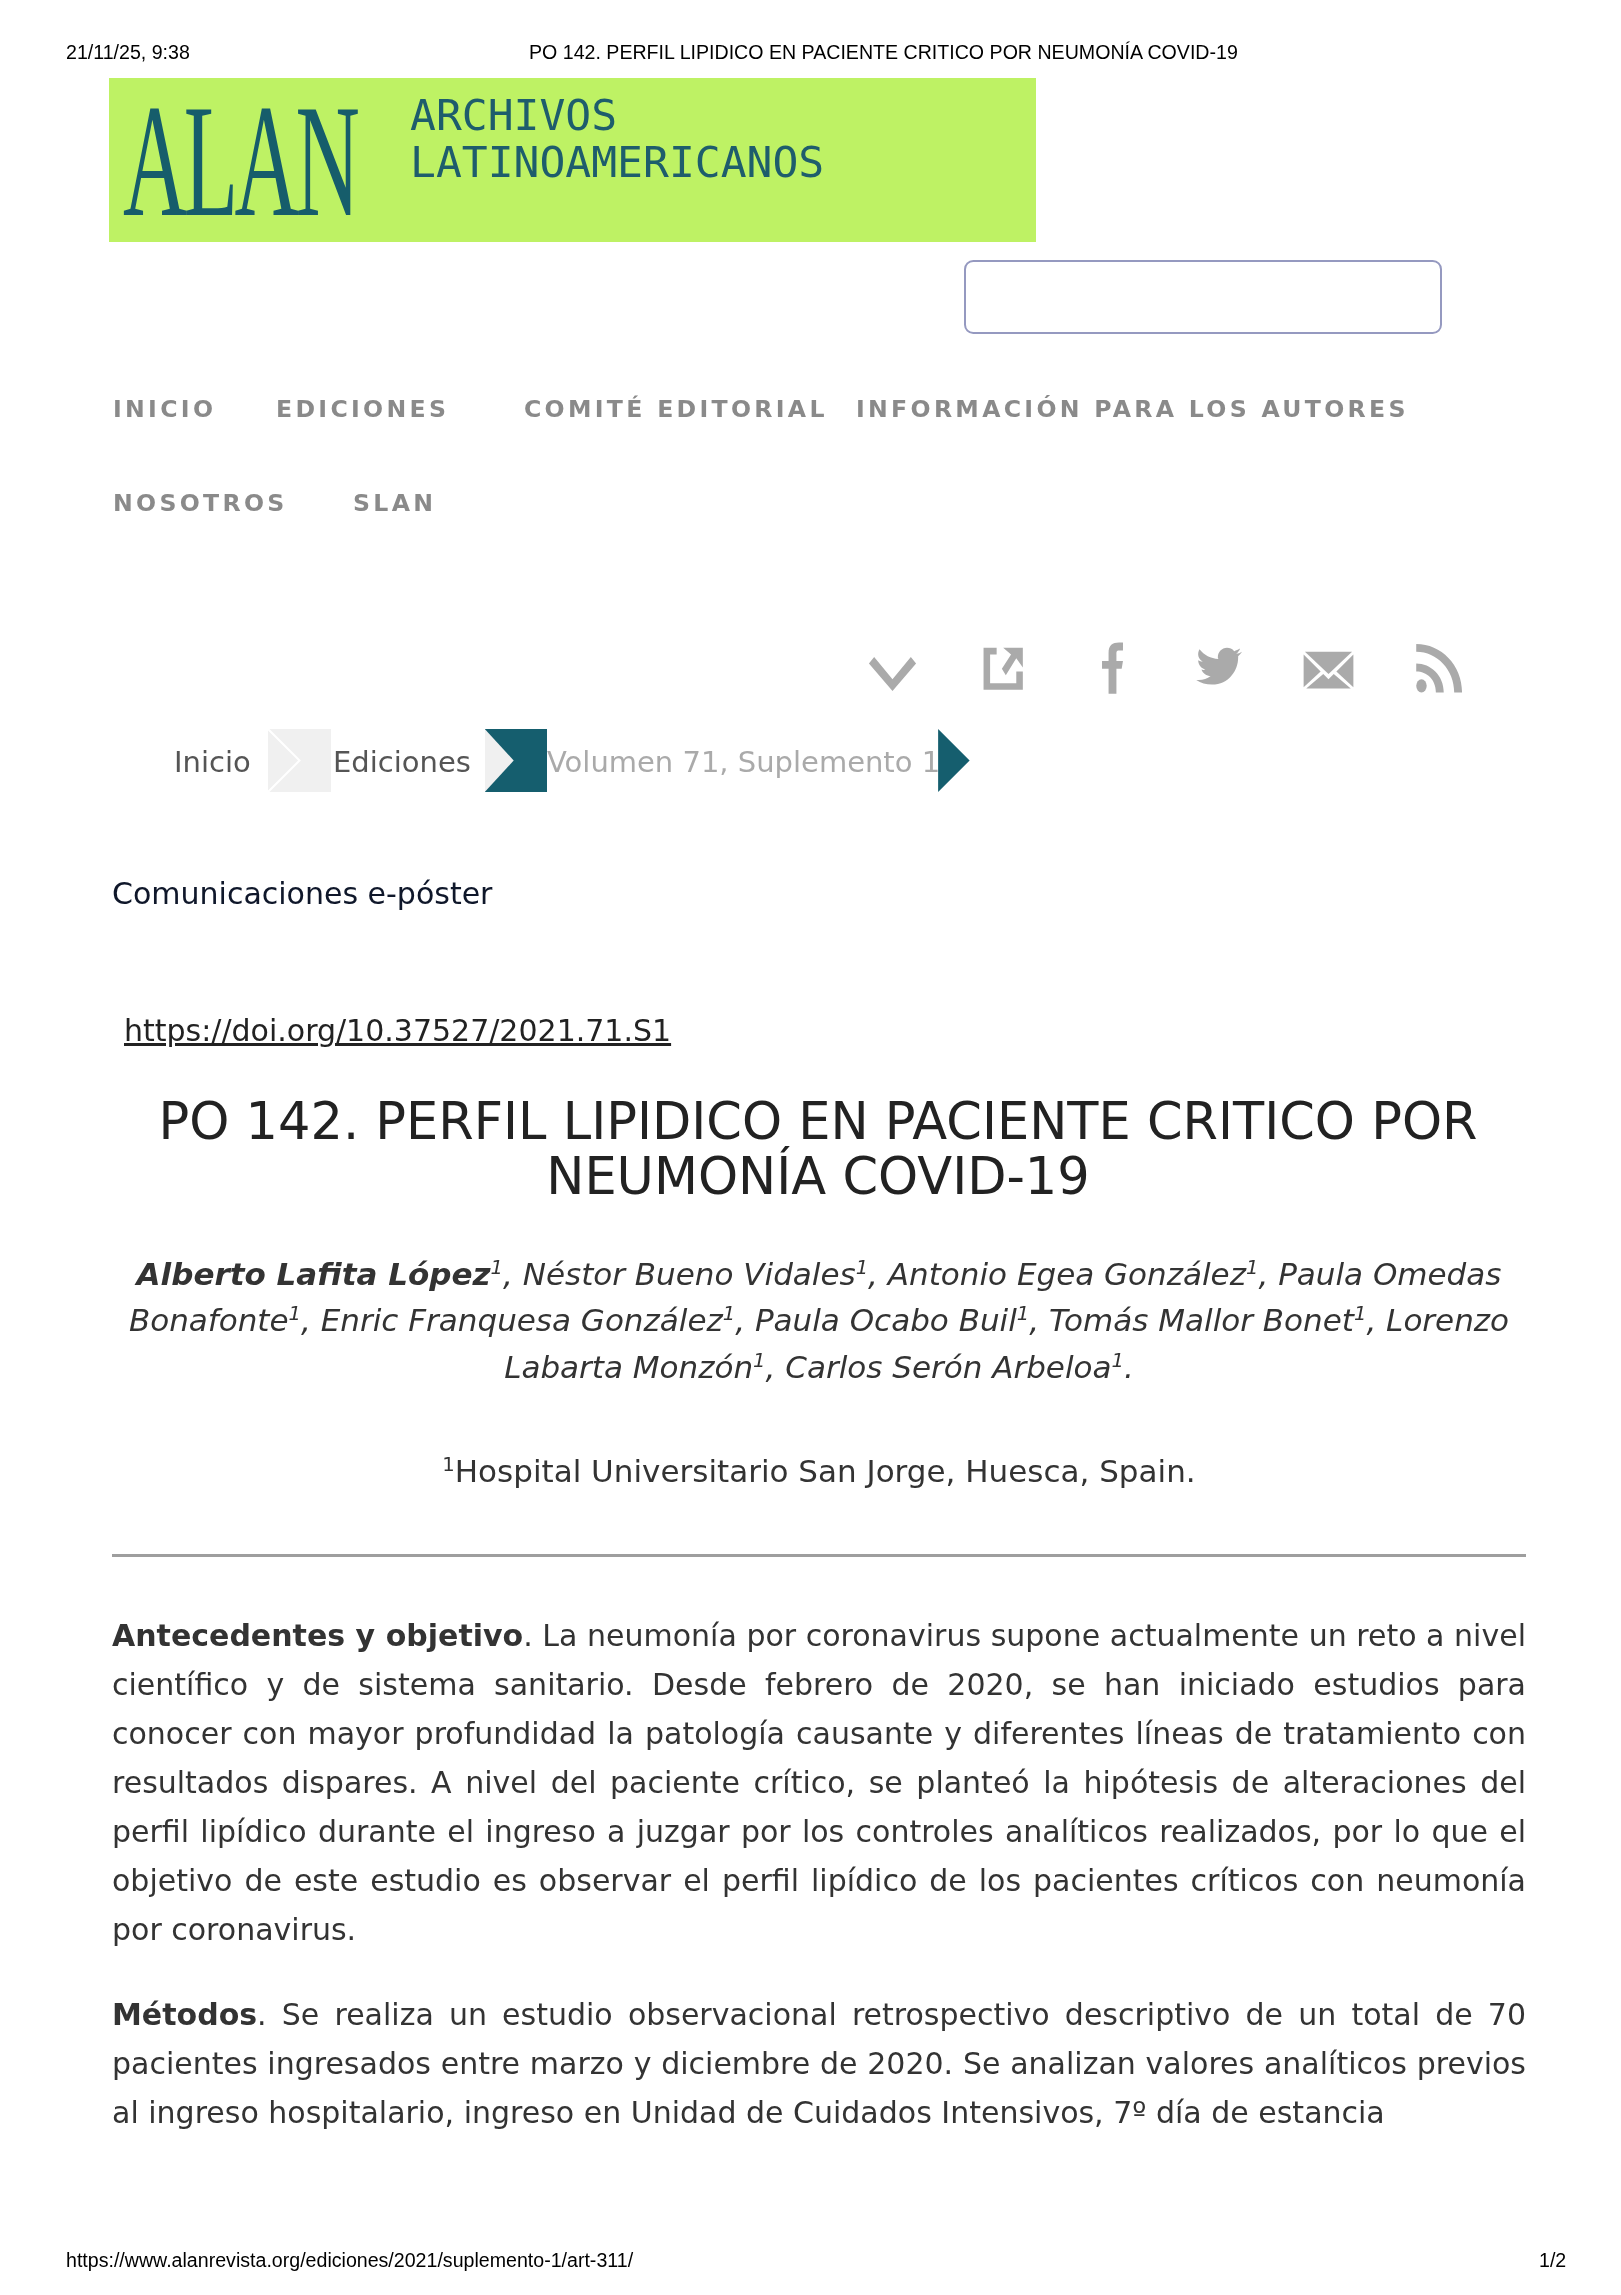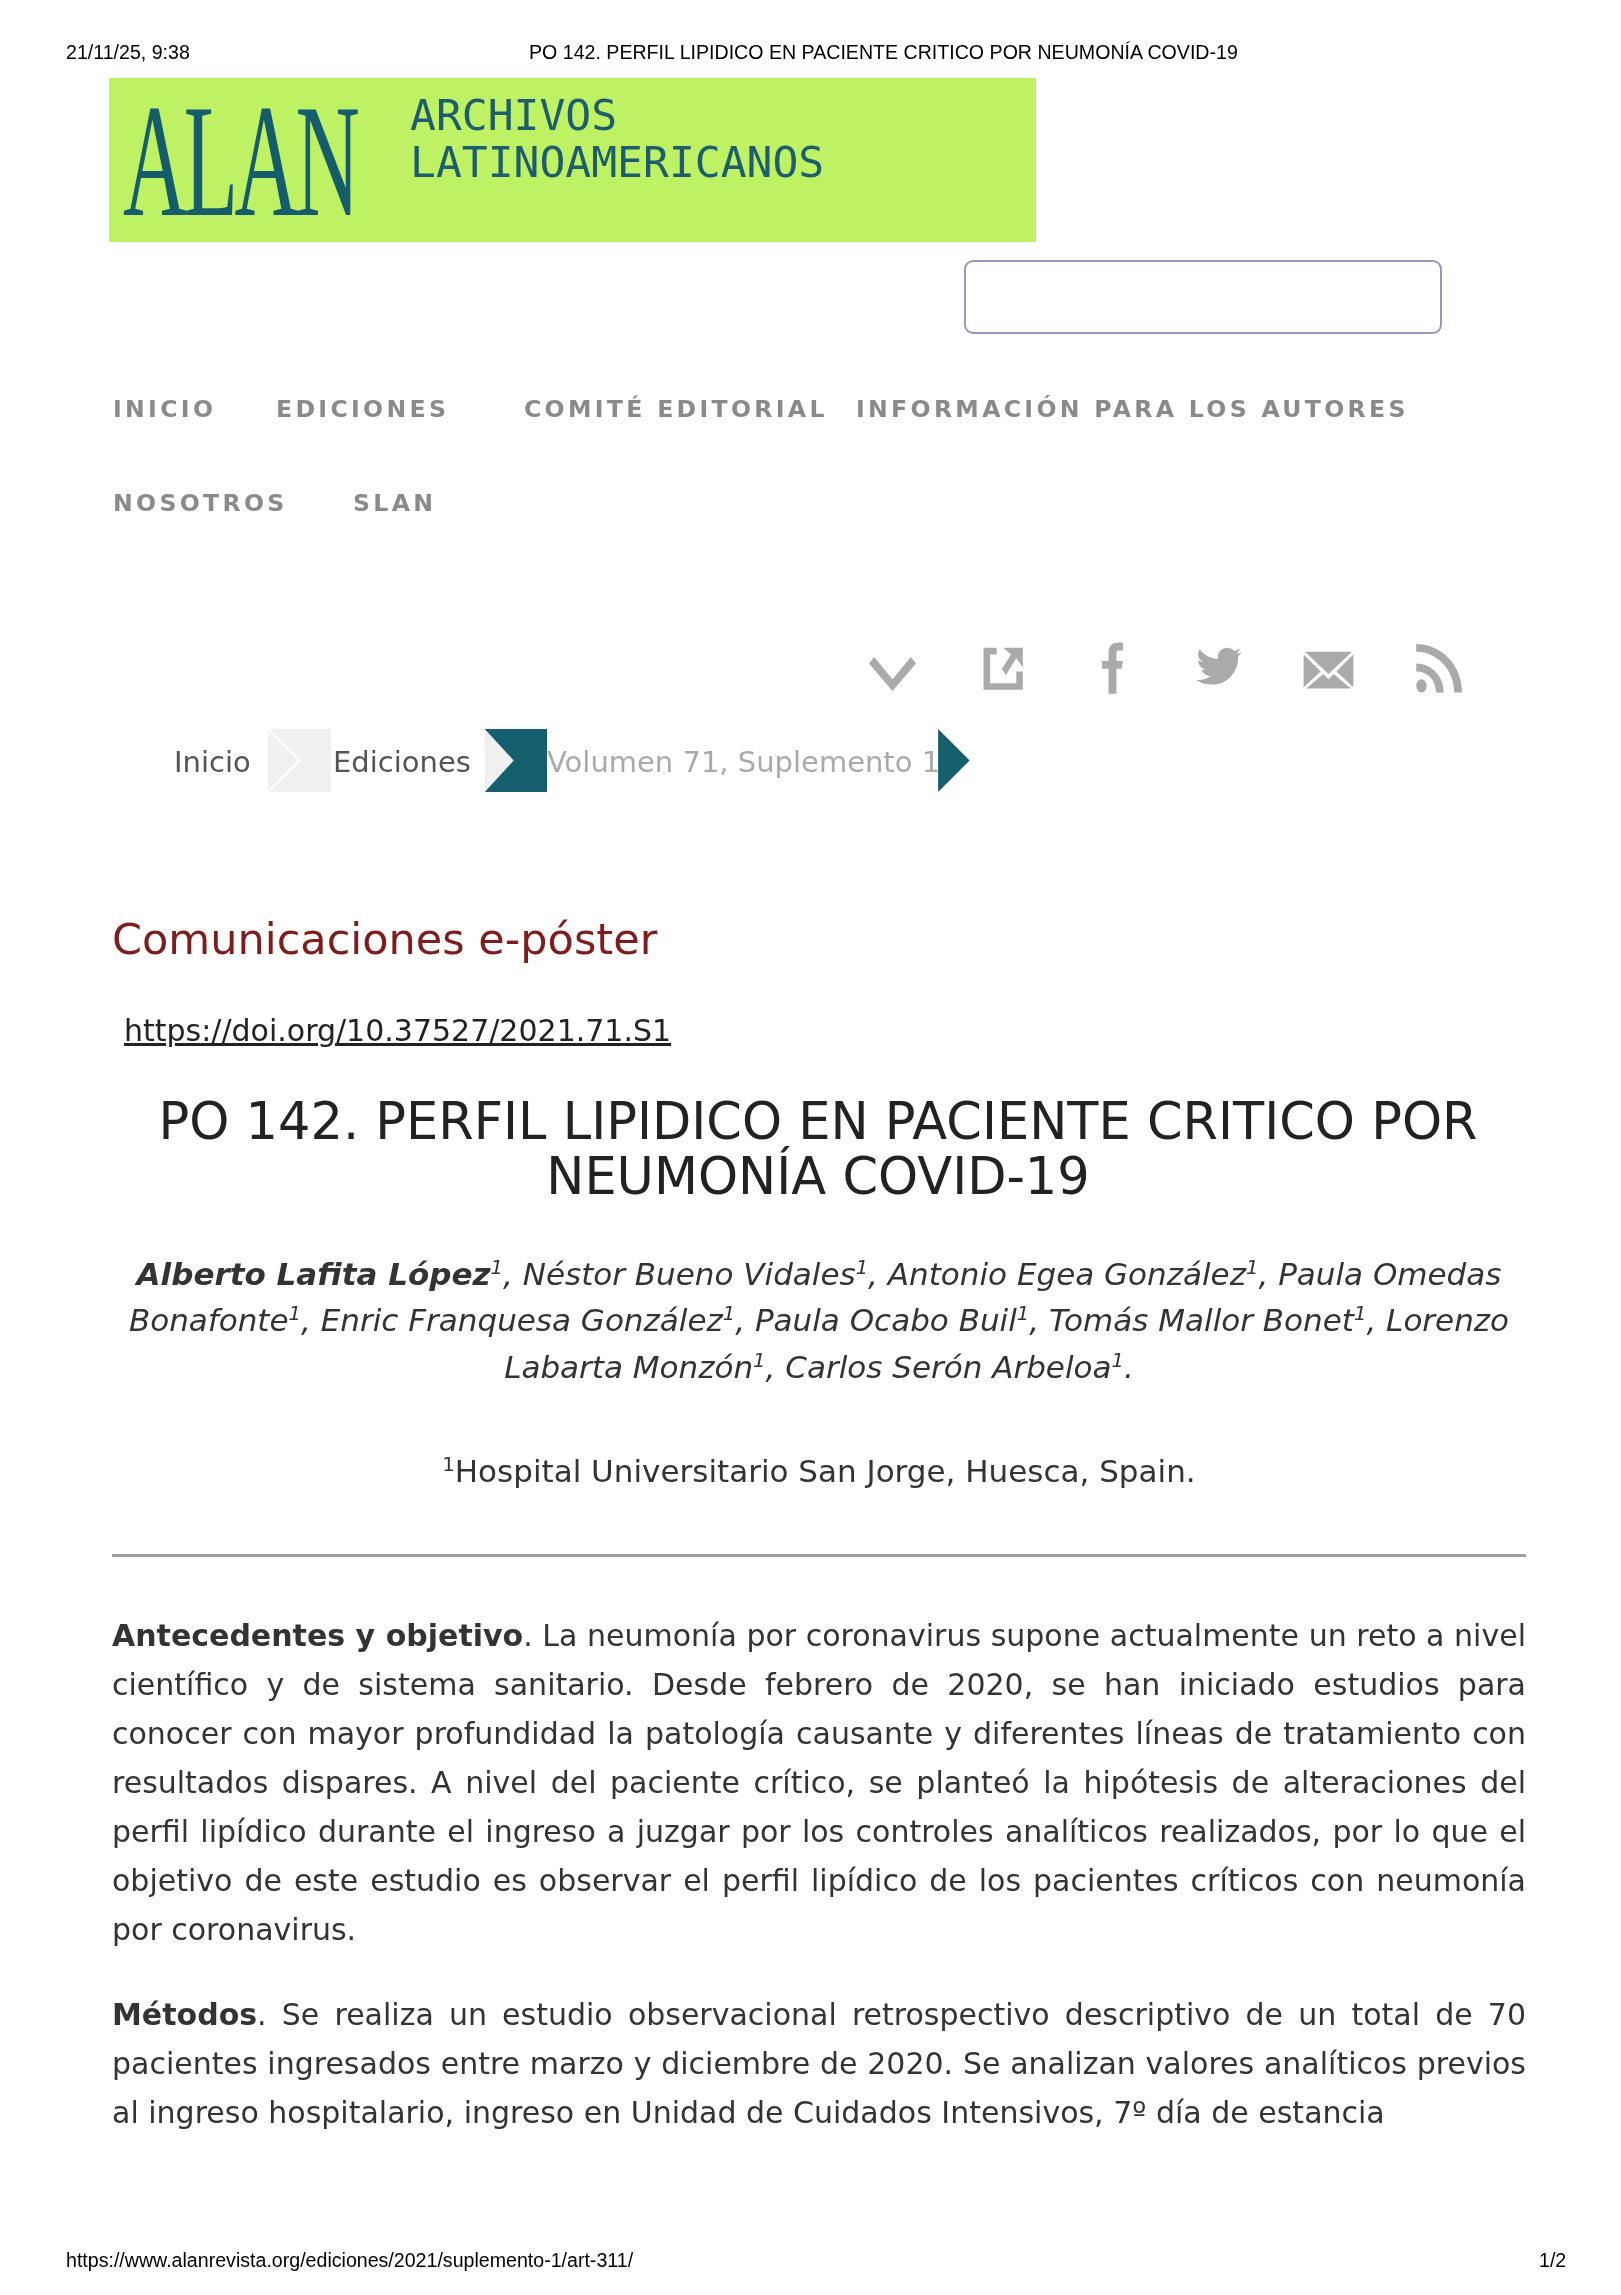--- a/index.html
+++ b/index.html
@@ -8,21 +8,21 @@
   .print-hdr { font-family:"Liberation Sans", sans-serif; font-size:19.6px; color:#000; top:41px; }
   .print-ftr { font-family:"Liberation Sans", sans-serif; font-size:19.6px; color:#000; top:2249px; }
   .logo { left:109px; top:78px; width:927px; height:164px; background:#bef264; }
   .logo-alan { position:absolute; left:14.4px; top:10.5px; font-family:"Liberation Serif", serif; font-size:162px; line-height:144px; color:#165d6b; letter-spacing:-6.5px; transform:scaleX(0.55); transform-origin:left top; }
   .logo-lines { position:absolute; left:301px; top:14.4px; font-family:"DejaVu Sans Mono", monospace; font-size:43px; line-height:47px; color:#1e5d6c; }
   .search { left:964px; top:260px; width:470px; height:68px; border:2.6px solid #9599c0; border-radius:9.2px; background:#fff; }
   .nav { font-family:"DejaVu Sans", sans-serif; font-weight:bold; font-size:23.6px; letter-spacing:3.3px; color:#8a8a8a; }
   .icon { top:640px; width:55px; height:55px; }
   .icon svg { width:100%; height:100%; }
   .bc { font-family:"DejaVu Sans", sans-serif; font-size:29px; top:745px; }
-  .h2 { font-family:"DejaVu Sans", sans-serif; font-size:43px; color:#7f1d1d; left:112px; top:914px; }
+  .h2 { font-family:"DejaVu Sans", sans-serif; font-size:30px; color:#0f172a; left:112px; top:876px; }
   .doi { font-family:"DejaVu Sans", sans-serif; font-size:30px; color:#222; left:124px; top:1013px; text-decoration:underline; }
   .title { font-family:"DejaVu Sans", sans-serif; font-size:51px; line-height:55px; color:#222; left:111px; width:1414px; text-align:center; top:1094px; }
   .authors { font-family:"DejaVu Sans", sans-serif; font-style:italic; font-size:31px; line-height:40px; color:#333; left:112px; width:1414px; text-align:center; top:1248px; }
   .authors sup { font-size:19.6px; }
   .aff { font-family:"DejaVu Sans", sans-serif; font-size:31px; color:#333; left:112px; width:1414px; text-align:center; top:1453px; }
   .aff sup { font-size:19.6px; }
   .hr { left:112px; top:1554px; width:1414px; height:3.3px; background:#9e9e9e; }
   .para { font-family:"DejaVu Sans", sans-serif; font-size:30px; line-height:49px; color:#333; left:112px; width:1414px; text-align:justify; }
   .para b { color:#333; }
 </style>

